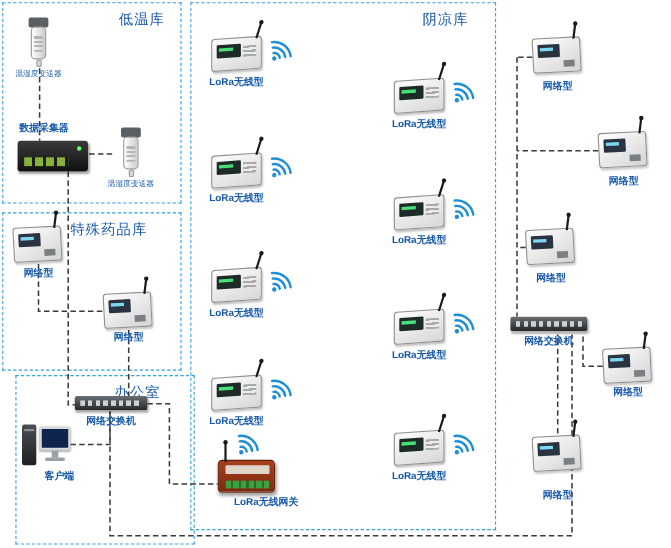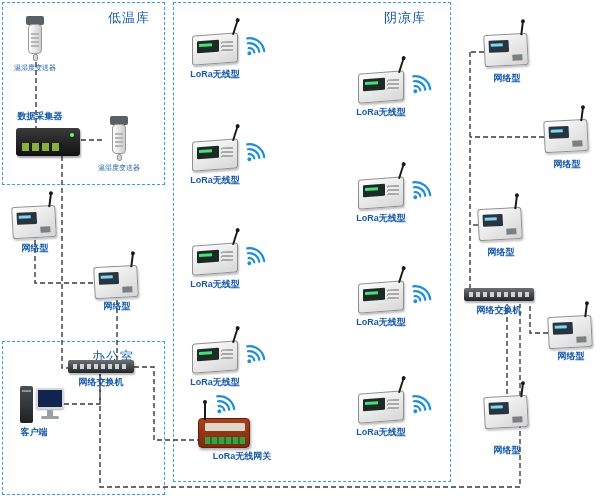--- a/index.html
+++ b/index.html
@@ -61,21 +61,24 @@
   .wifi{position:absolute;width:26px;height:26px;transform:rotate(-8deg)}
 </style>
 </head>
 <body>
 
 <div id="canvas">
 
   <div class="zone" style="left:2px;top:2px;width:163px;height:183px">
     <span class="zone-title" style="right:14px">低温库</span>
   </div>
-  <div class="zone" style="left:2px;top:341px;width:163px;height:154px">
+  <div class="zone" style="left:2px;top:193px;width:163px;height:144px">
+    <span class="zone-title" style="right:30px">特殊药品库</span>
+  </div>
+  <div class="zone" style="left:14px;top:341px;width:163px;height:154px">
     <span class="zone-title" style="right:30px">办公室</span>
   </div>
   <div class="zone" style="left:173px;top:2px;width:278px;height:480px">
     <span class="zone-title" style="right:24px">阴凉库</span>
   </div>
 
   <svg id="wires" width="610" height="498">
     <g fill="none" stroke="#3a3a3a" stroke-width="1.4" stroke-dasharray="5 3">
       <polyline points="36,62 36,128"></polyline>
       <polyline points="102,140 80,140"></polyline>
@@ -134,21 +137,21 @@
     <div class="ports"></div>
   </div>
   <div class="dev-label" style="left:58px;top:378px;width:86px">网络交换机</div>
 
   <div class="pc" style="left:20px;top:384px">
     <div class="tower"></div>
     <div class="monitor"></div>
     <div class="stand"></div>
     <div class="base"></div>
   </div>
-  <div class="dev-label" style="left:4px;top:428px;width:60px">客户端</div>
+  <div class="dev-label" style="left:24px;top:428px;width:60px">客户端</div>
 
   <svg class="wifi" style="left:214px;top:388px" viewBox="0 0 26 26">
     <g fill="none" stroke="#1e8fd5" stroke-width="2.2" stroke-linecap="round">
       <path d="M4 17 A5 5 0 0 1 9 22"></path>
       <path d="M4 12 A10 10 0 0 1 14 22"></path>
       <path d="M4 7 A15 15 0 0 1 19 22"></path>
     </g>
     <circle cx="4" cy="22" r="2" fill="#1e8fd5"></circle>
   </svg>
   <div class="gateway" style="left:198px;top:418px">

